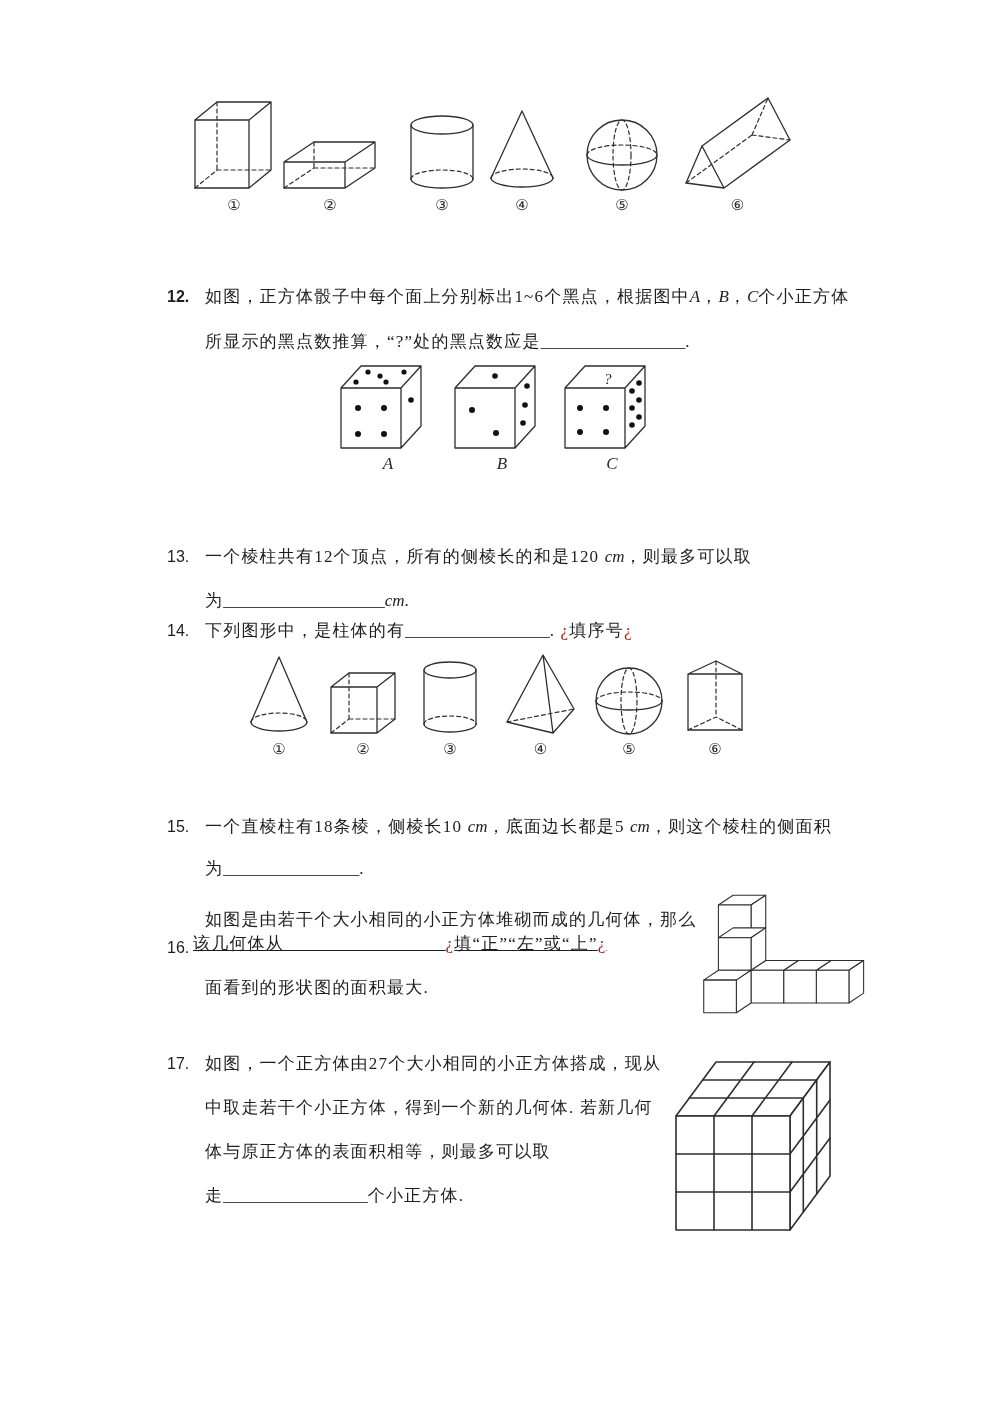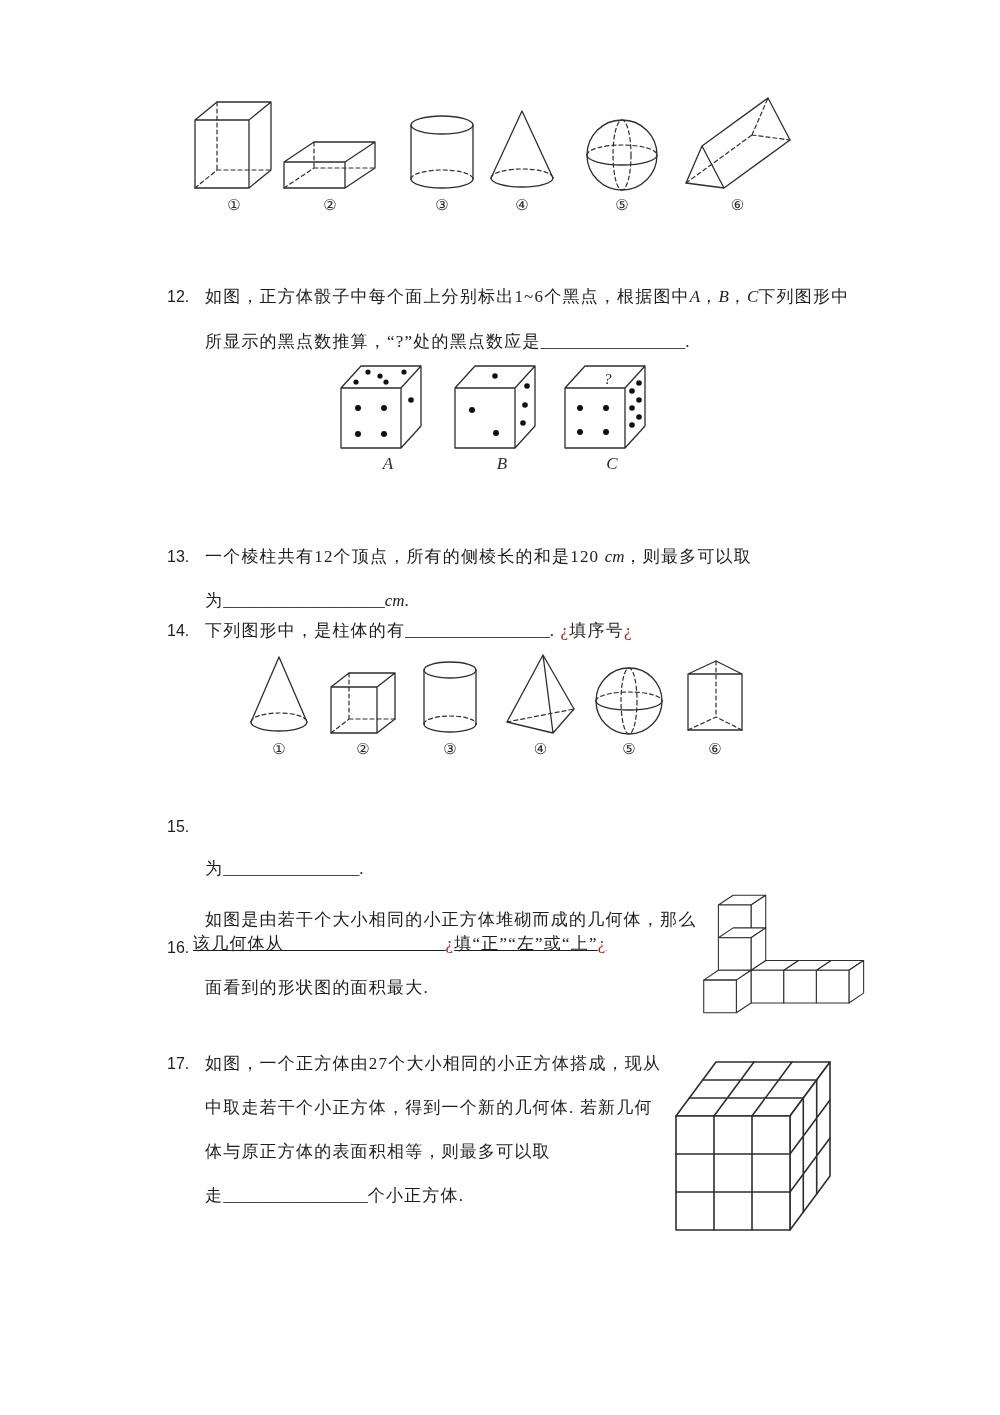--- a/index.html
+++ b/index.html
@@ -76,22 +76,22 @@
   </div>
 
   <div class="shape shape-top" style="left:680px;width:115px;">
     <svg width="115" height="108" viewBox="0 0 115 108">
       <path class="dash" d="M6,99 L72,51 M72,51 L110,56 M72,51 L88,14"></path>
       <path class="ln" d="M6,99 L44,104 M6,99 L22,62 M44,104 L22,62 M22,62 L88,14 M44,104 L110,56 M110,56 L88,14"></path>
     </svg>
     <div class="lab">⑥</div>
   </div>
 
-  <span class="qnum" style="left:167px;top:288px;">12.</span>
-  <div class="line" style="left:205px;top:286px;"><span>如图，正方体骰子中每个面上分别标出1~6个黑点，根据图中</span><span class="it">A</span><span>，</span><span class="it">B</span><span>，</span><span class="it">C</span><span>下列图形中</span></div>
+  <span class="qnum" style="left:167px;top:288px;font-weight:bold;">12.</span>
+  <div class="line" style="left:205px;top:286px;"><span>如图，正方体骰子中每个面上分别标出1~6个黑点，根据图中</span><span class="it">A</span><span>，</span><span class="it">B</span><span>，</span><span class="it">C</span><span>个小正方体</span></div>
   <div class="line" style="left:205px;top:331px;"><span>所显示的黑点数推算，“?”处的黑点数应是</span><span class="blank">_________________</span><span>.</span></div>
 
   <div class="die" style="left:338px;">
     <svg width="100" height="93" viewBox="0 0 100 93">
       <path class="ln" d="M3,28 L63,28 L63,88 L3,88 Z M3,28 L23,6 L83,6 L63,28 M83,6 L83,66 L63,88"></path>
       <circle class="dot" cx="30" cy="12" r="2.6"></circle>
         <circle class="dot" cx="66" cy="12" r="2.6"></circle>
       <circle class="dot" cx="18" cy="22" r="2.6"></circle>
         <circle class="dot" cx="48" cy="22" r="2.6"></circle>
       <circle class="dot" cx="42" cy="16" r="2.6"></circle>
@@ -189,20 +189,21 @@
 
   <div class="shape shape-q14" style="left:682px;width:66px;">
     <svg width="66" height="80" viewBox="0 0 66 80">
       <path class="dash" d="M34,5 L34,61 M6,74 L34,61 M60,74 L34,61"></path>
       <path class="ln" d="M6,18 L60,18 L34,5 Z M6,18 L6,74 M60,18 L60,74 M6,74 L60,74"></path>
     </svg>
     <div class="lab">⑥</div>
   </div>
 
   <span class="qnum" style="left:167px;top:818px;">15.</span>
+  <div class="line" style="left:205px;top:816px;"><span>一个直棱柱有18条棱，侧棱长10 </span><span class="it">cm</span><span>，底面边长都是5 </span><span class="it">cm</span><span>，则这个棱柱的侧面积</span></div>
   <div class="line" style="left:205px;top:858px;"><span>为</span><span class="blank">________________</span><span>.</span></div>
 
   <span class="qnum" style="left:167px;top:891px;margin-top:48px;">16.</span>
   <div class="line" style="left:205px;top:889px;margin-top:20px;"><span>如图是由若干个大小相同的小正方体堆砌而成的几何体，那么</span></div>
   <div class="line" style="left:193px;top:933px;text-decoration:underline;"><span>该几何体从</span><span class="blank">___________________</span><span class="red">¿</span><span>填“正”“左”或“上”</span><span class="red">¿</span></div>
   <div class="line" style="left:205px;top:977px;"><span>面看到的形状图的面积最大.</span></div>
 
   <div style="position:absolute;left:692px;top:892px;">
     <svg width="176" height="124" viewBox="0 0 215 152">
 

